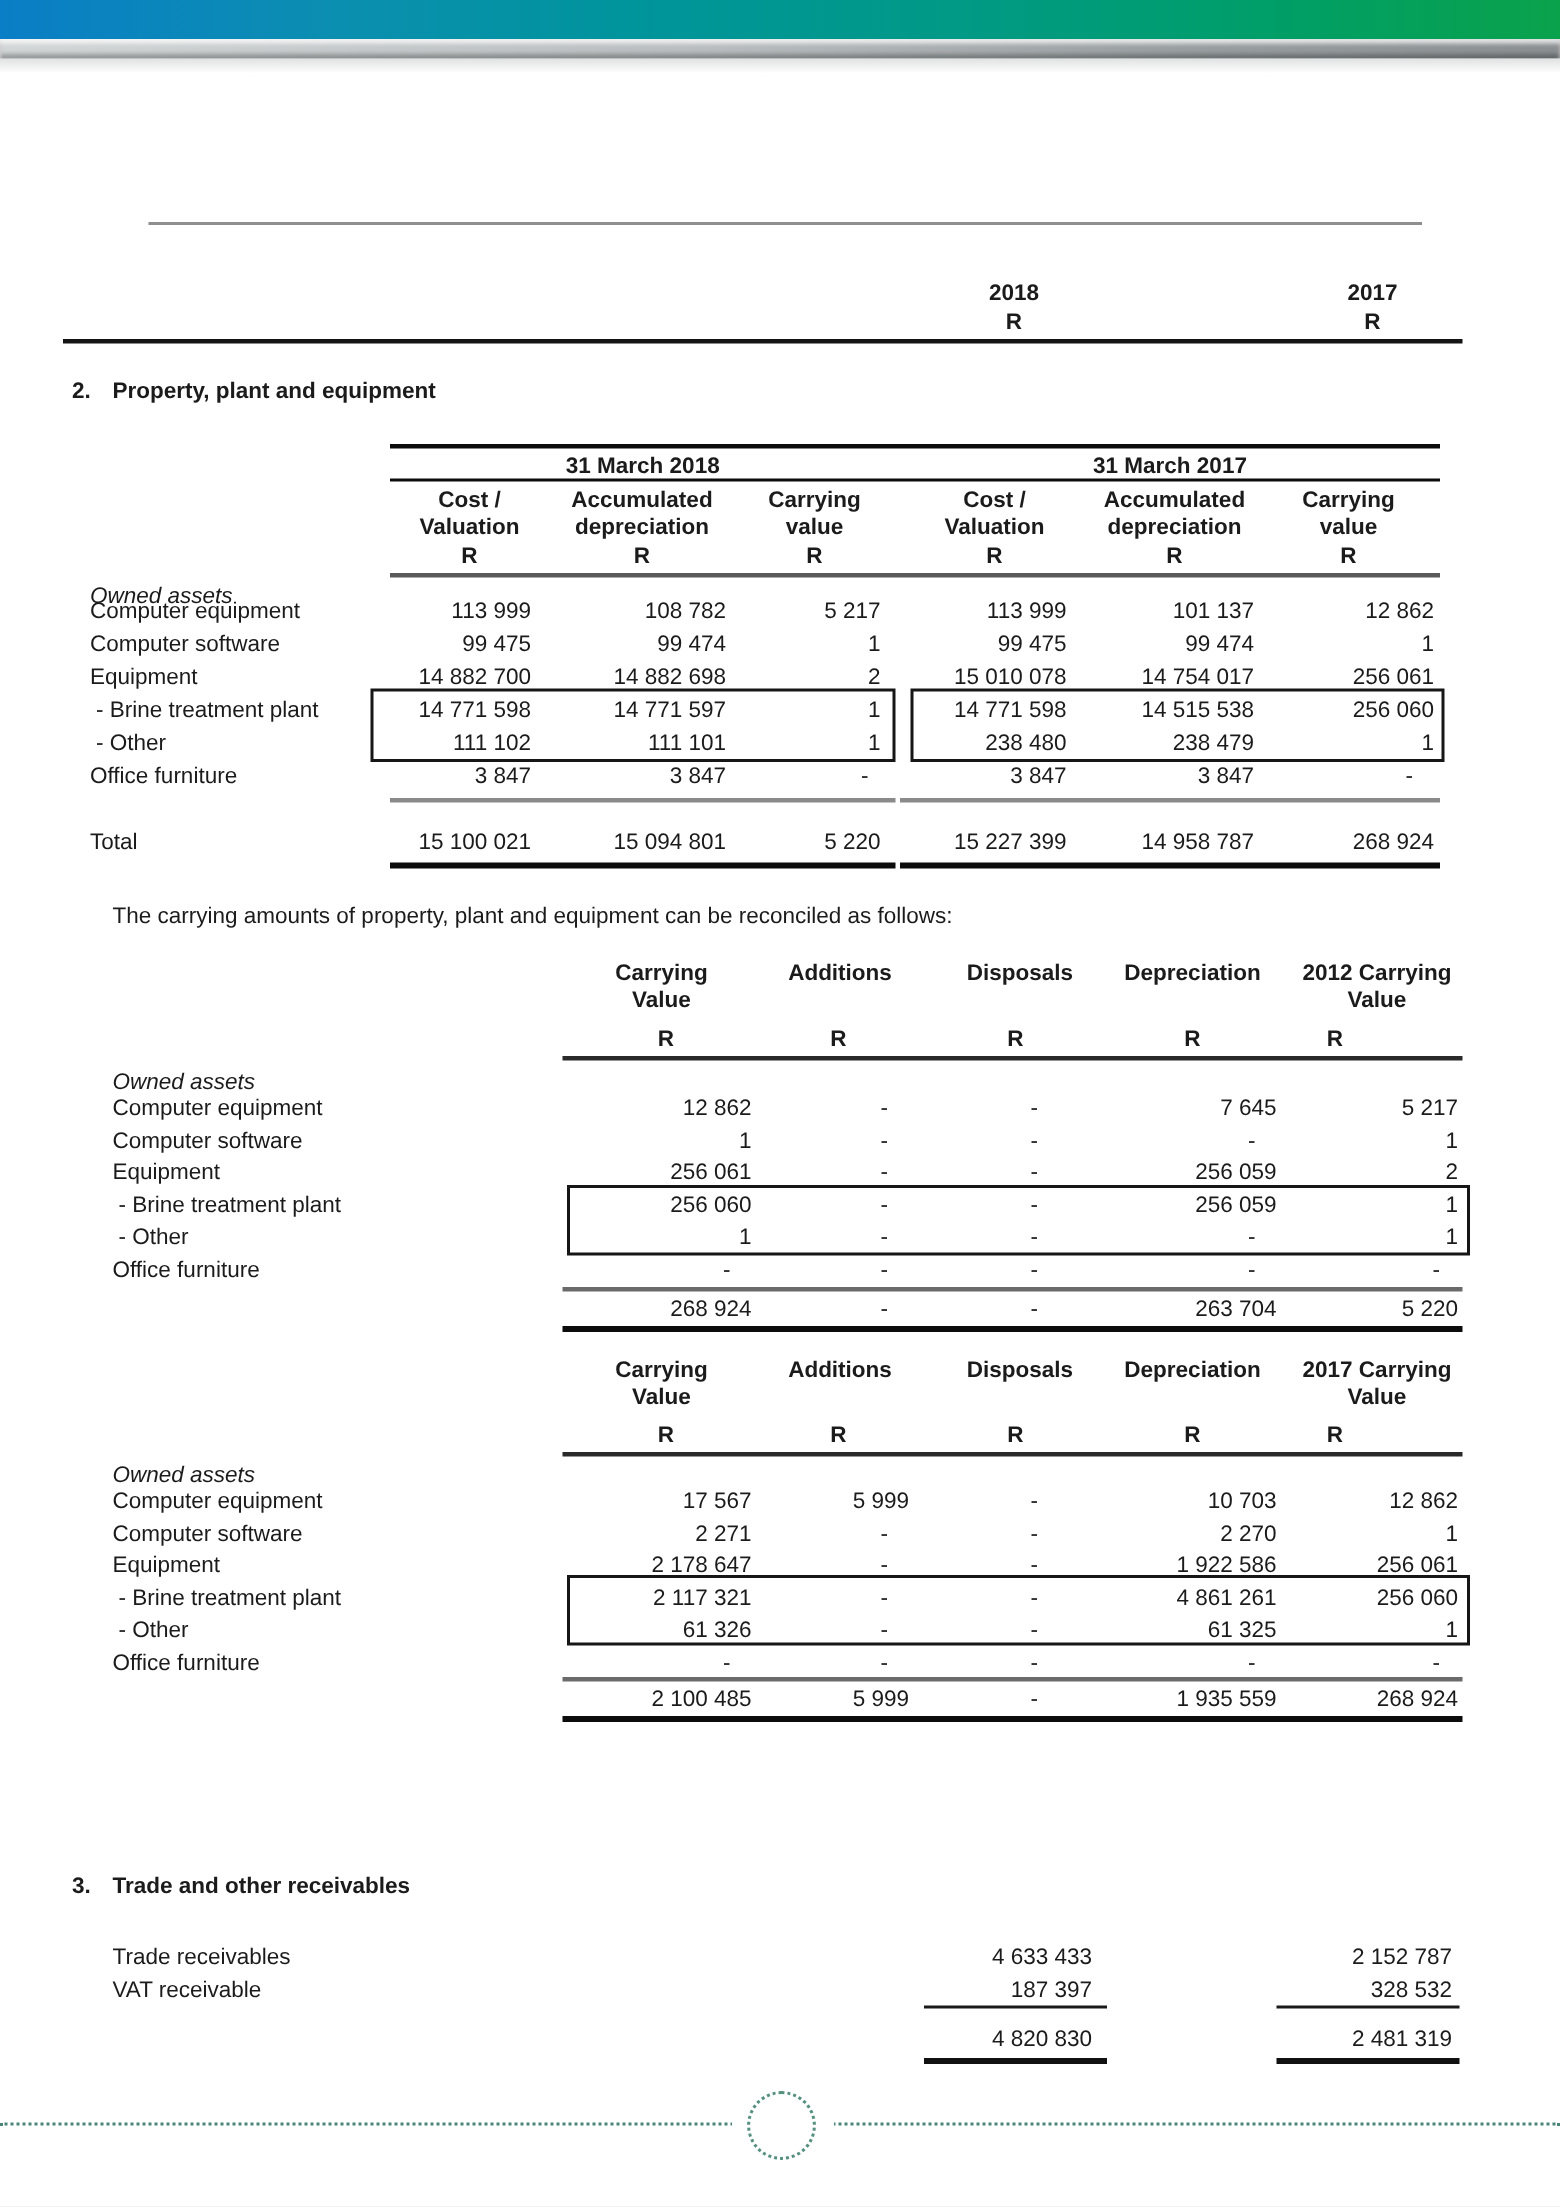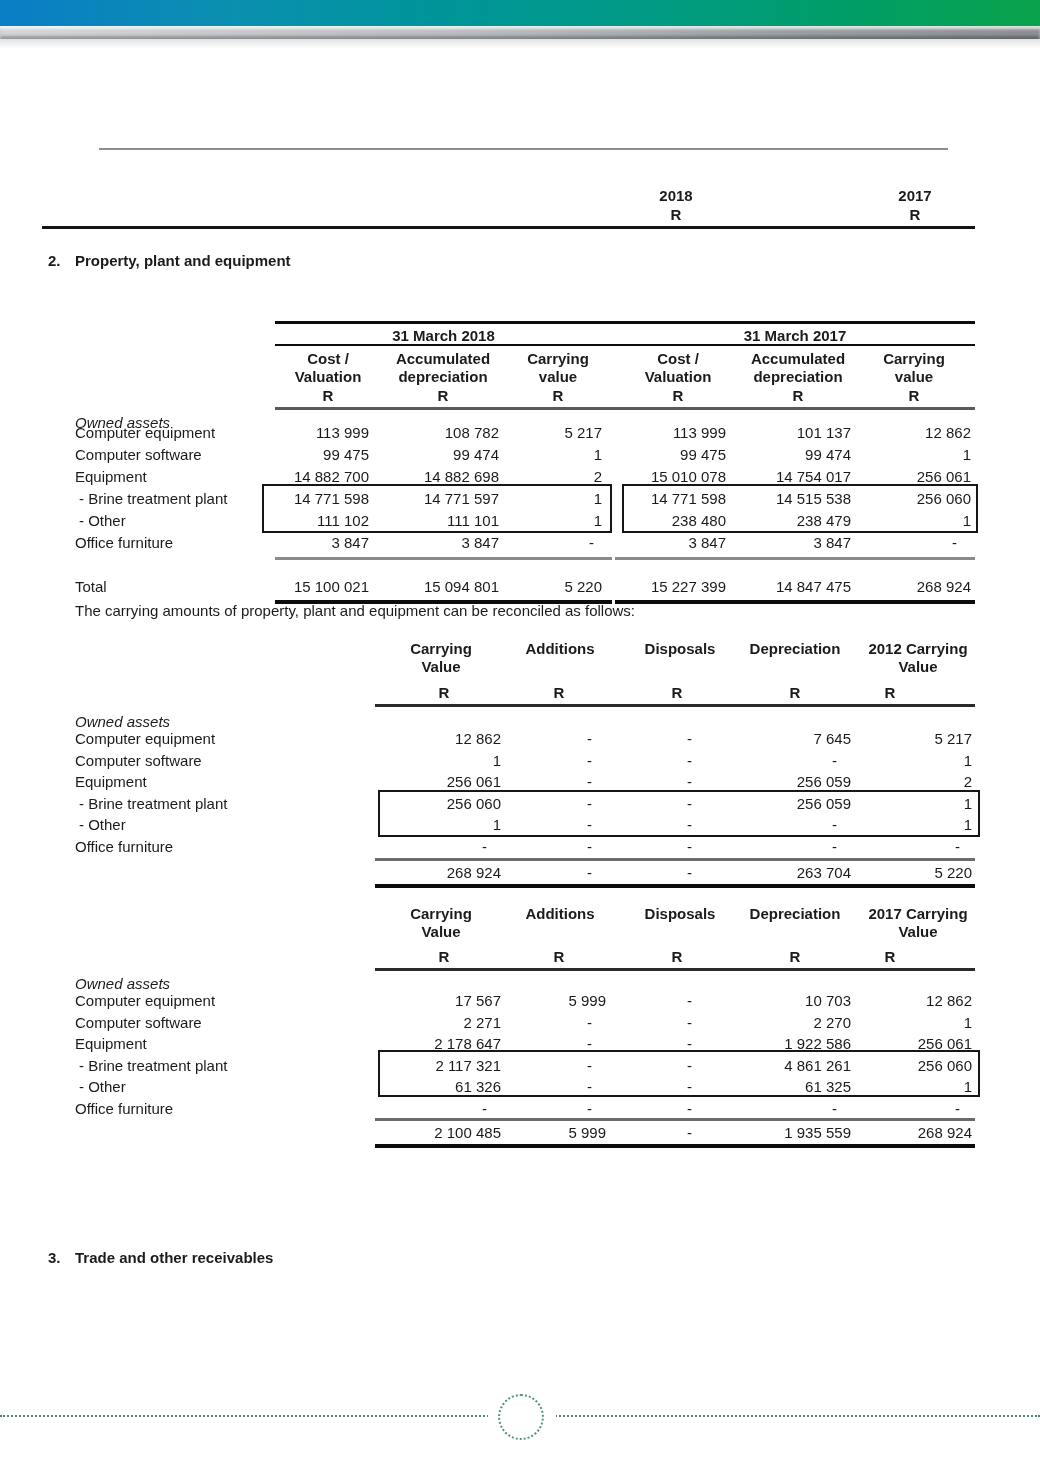--- a/index.html
+++ b/index.html
@@ -82,21 +82,21 @@
   <div class="hline" style="left:42px;top:226px;width:933px;height:3px;background:#141414;"></div>
 
   <div class="abs b fs" style="left:636px;top:186px;width:80px;text-align:center;">2018</div>
   <div class="abs b fs" style="left:636px;top:205px;width:80px;text-align:center;">R</div>
   <div class="abs b fs" style="left:875px;top:186px;width:80px;text-align:center;">2017</div>
   <div class="abs b fs" style="left:875px;top:205px;width:80px;text-align:center;">R</div>
 
   <div class="abs b fs" style="left:48px;top:251px;">2.</div>
   <div class="abs b fs" style="left:75px;top:251px;">Property, plant and equipment</div>
 
-  <div class="tbl t1" style="left:75px;top:296px;height:290px;margin-top:25px;">
+  <div class="tbl t1" style="left:60px;top:296px;height:290px;">
     <div class="hline" style="left:200px;top:0;width:700px;height:3px;background:#0c0c0c;"></div>
     <div class="abs b fs" style="left:200px;top:5px;width:337px;text-align:center;">31 March 2018</div>
     <div class="abs b fs" style="left:540px;top:5px;width:360px;text-align:center;">31 March 2017</div>
     <div class="hline" style="left:200px;top:23px;width:700px;height:2px;background:#0c0c0c;"></div>
 
     <div class="hcell" style="left:193px;top:29px;width:120px;">Cost /
 Valuation</div>
     <div class="hcell" style="left:308px;top:29px;width:120px;">Accumulated
 depreciation</div>
     <div class="hcell" style="left:423px;top:29px;width:120px;">Carrying
@@ -185,21 +185,21 @@
     <div class="hline" style="left:540px;top:236px;width:360px;height:3px;background:#8a8a8a;"></div>
 
     <div class="rows" style="top:254px;">
       <div class="row">
         <div class="lbl">Total</div>
         <div class="num c1">15 100 021</div>
         <div class="num c2">15 094 801</div>
         <div class="num c3">5 220</div>
           <div class="gp"></div>
         <div class="num c4">15 227 399</div>
-        <div class="num c5">14 847 475</div>
+        <div class="num c5">14 958 787</div>
         <div class="num c6">268 924</div>
       </div>
     </div>
 
     <div class="hline" style="left:200px;top:279px;width:337px;height:4px;background:#0c0c0c;"></div>
     <div class="hline" style="left:540px;top:279px;width:360px;height:4px;background:#0c0c0c;"></div>
 
     <div class="obox" style="left:187px;top:163px;width:350px;height:49px;"></div>
     <div class="obox" style="left:547px;top:163px;width:356px;height:49px;"></div>
   </div>
@@ -371,18 +371,35 @@
       </div>
     </div>
     <div class="hline" style="left:300px;top:244px;width:600px;height:4px;background:#0c0c0c;"></div>
     <div class="obox" style="left:303px;top:150px;width:602px;height:47px;"></div>
   </div>
 
 
   <div class="abs b fs" style="left:48px;top:1248px;">3.</div>
   <div class="abs b fs" style="left:75px;top:1248px;">Trade and other receivables</div>
 
+  <div class="abs" style="left:75px;top:1292px;width:903px;height:95px;">
+    <div class="abs fs" style="left:0;top:3px;">Trade receivables</div>
+    <div class="abs fs num" style="left:533px;top:3px;width:120px;">4 633 433</div>
+    <div class="abs fs num" style="left:773px;top:3px;width:120px;">2 152 787</div>
+    <div class="abs fs" style="left:0;top:25px;">VAT receivable</div>
+    <div class="abs fs num" style="left:533px;top:25px;width:120px;">187 397</div>
+    <div class="abs fs num" style="left:773px;top:25px;width:120px;">328 532</div>
+
+    <div class="hline" style="left:541px;top:45px;width:122px;height:2px;background:#1a1a1a;"></div>
+    <div class="hline" style="left:776px;top:45px;width:122px;height:2px;background:#1a1a1a;"></div>
+
+    <div class="abs fs num" style="left:533px;top:58px;width:120px;">4 820 830</div>
+    <div class="abs fs num" style="left:773px;top:58px;width:120px;">2 481 319</div>
+
+    <div class="hline" style="left:541px;top:80px;width:122px;height:3px;border-top:2px solid #111;border-bottom:2px solid #111;"></div>
+    <div class="hline" style="left:776px;top:80px;width:122px;height:3px;border-top:2px solid #111;border-bottom:2px solid #111;"></div>
+  </div>
 
   <div class="dotline"></div>
   <div class="dotmask"></div>
   <div class="dotcircle"></div>
 
 </div>
 
 </body></html>

